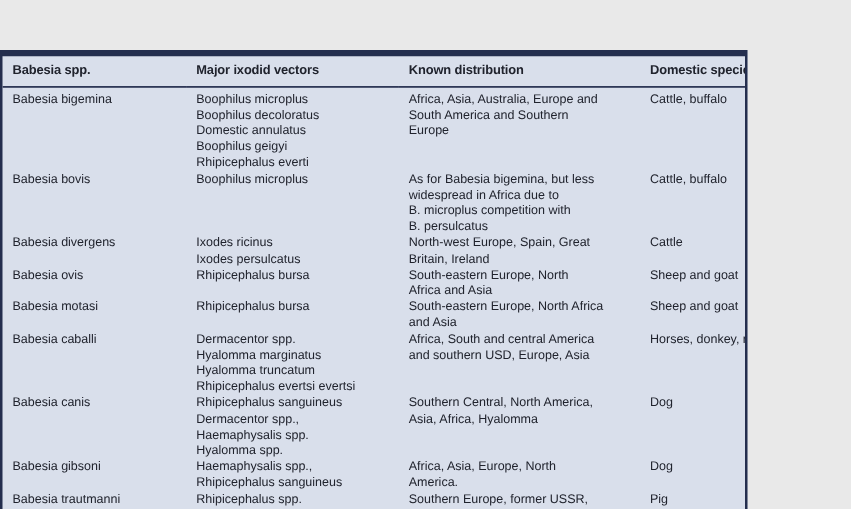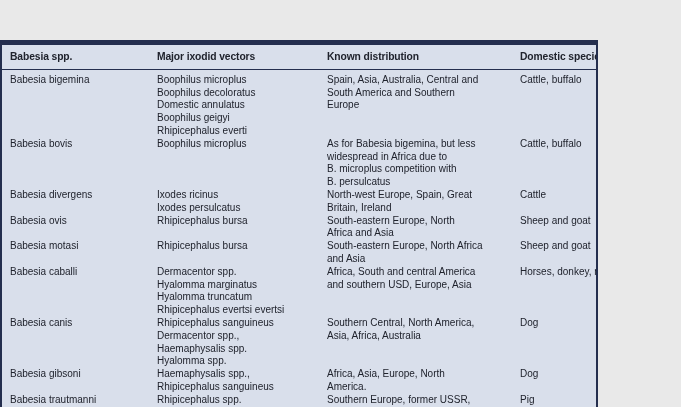--- a/index.html
+++ b/index.html
@@ -56,21 +56,21 @@
             <div class="line"><span class="it">Babesia bigemina</span></div>
           </td>
           <td>
             <div class="line"><span class="it">Boophilus microplus</span></div>
             <div class="line"><span class="it">Boophilus decoloratus</span></div>
             <div class="line"><span class="it">Domestic annulatus</span></div>
             <div class="line"><span class="it">Boophilus geigyi</span></div>
             <div class="line"><span class="it">Rhipicephalus everti</span></div>
           </td>
           <td>
-            <div class="line"><span>Spain, Asia, Australia, Central and</span></div>
+            <div class="line"><span>Africa, Asia, Australia, Europe and</span></div>
             <div class="line"><span>South America and Southern</span></div>
             <div class="line"><span>Europe</span></div>
           </td>
           <td>
             <div class="line"><span>Cattle, buffalo</span></div>
           </td>
         </tr>
         <tr>
           <td>
             <div class="line"><span class="it">Babesia bovis</span></div>
@@ -157,21 +157,21 @@
             <div class="line"><span class="it">Babesia canis</span></div>
           </td>
           <td>
             <div class="line"><span class="it">Rhipicephalus sanguineus</span></div>
             <div class="line"><span class="it">Dermacentor</span><span> spp.,</span></div>
             <div class="line"><span class="it">Haemaphysalis</span><span> spp.</span></div>
             <div class="line"><span class="it">Hyalomma</span><span> spp.</span></div>
           </td>
           <td>
             <div class="line"><span>Southern Central, North America,</span></div>
-            <div class="line"><span>Asia, Africa, Australia</span></div>
+            <div class="line"><span>Asia, Africa, Hyalomma</span></div>
           </td>
           <td>
             <div class="line"><span>Dog</span></div>
           </td>
         </tr>
         <tr>
           <td>
             <div class="line"><span class="it">Babesia gibsoni</span></div>
           </td>
           <td>

